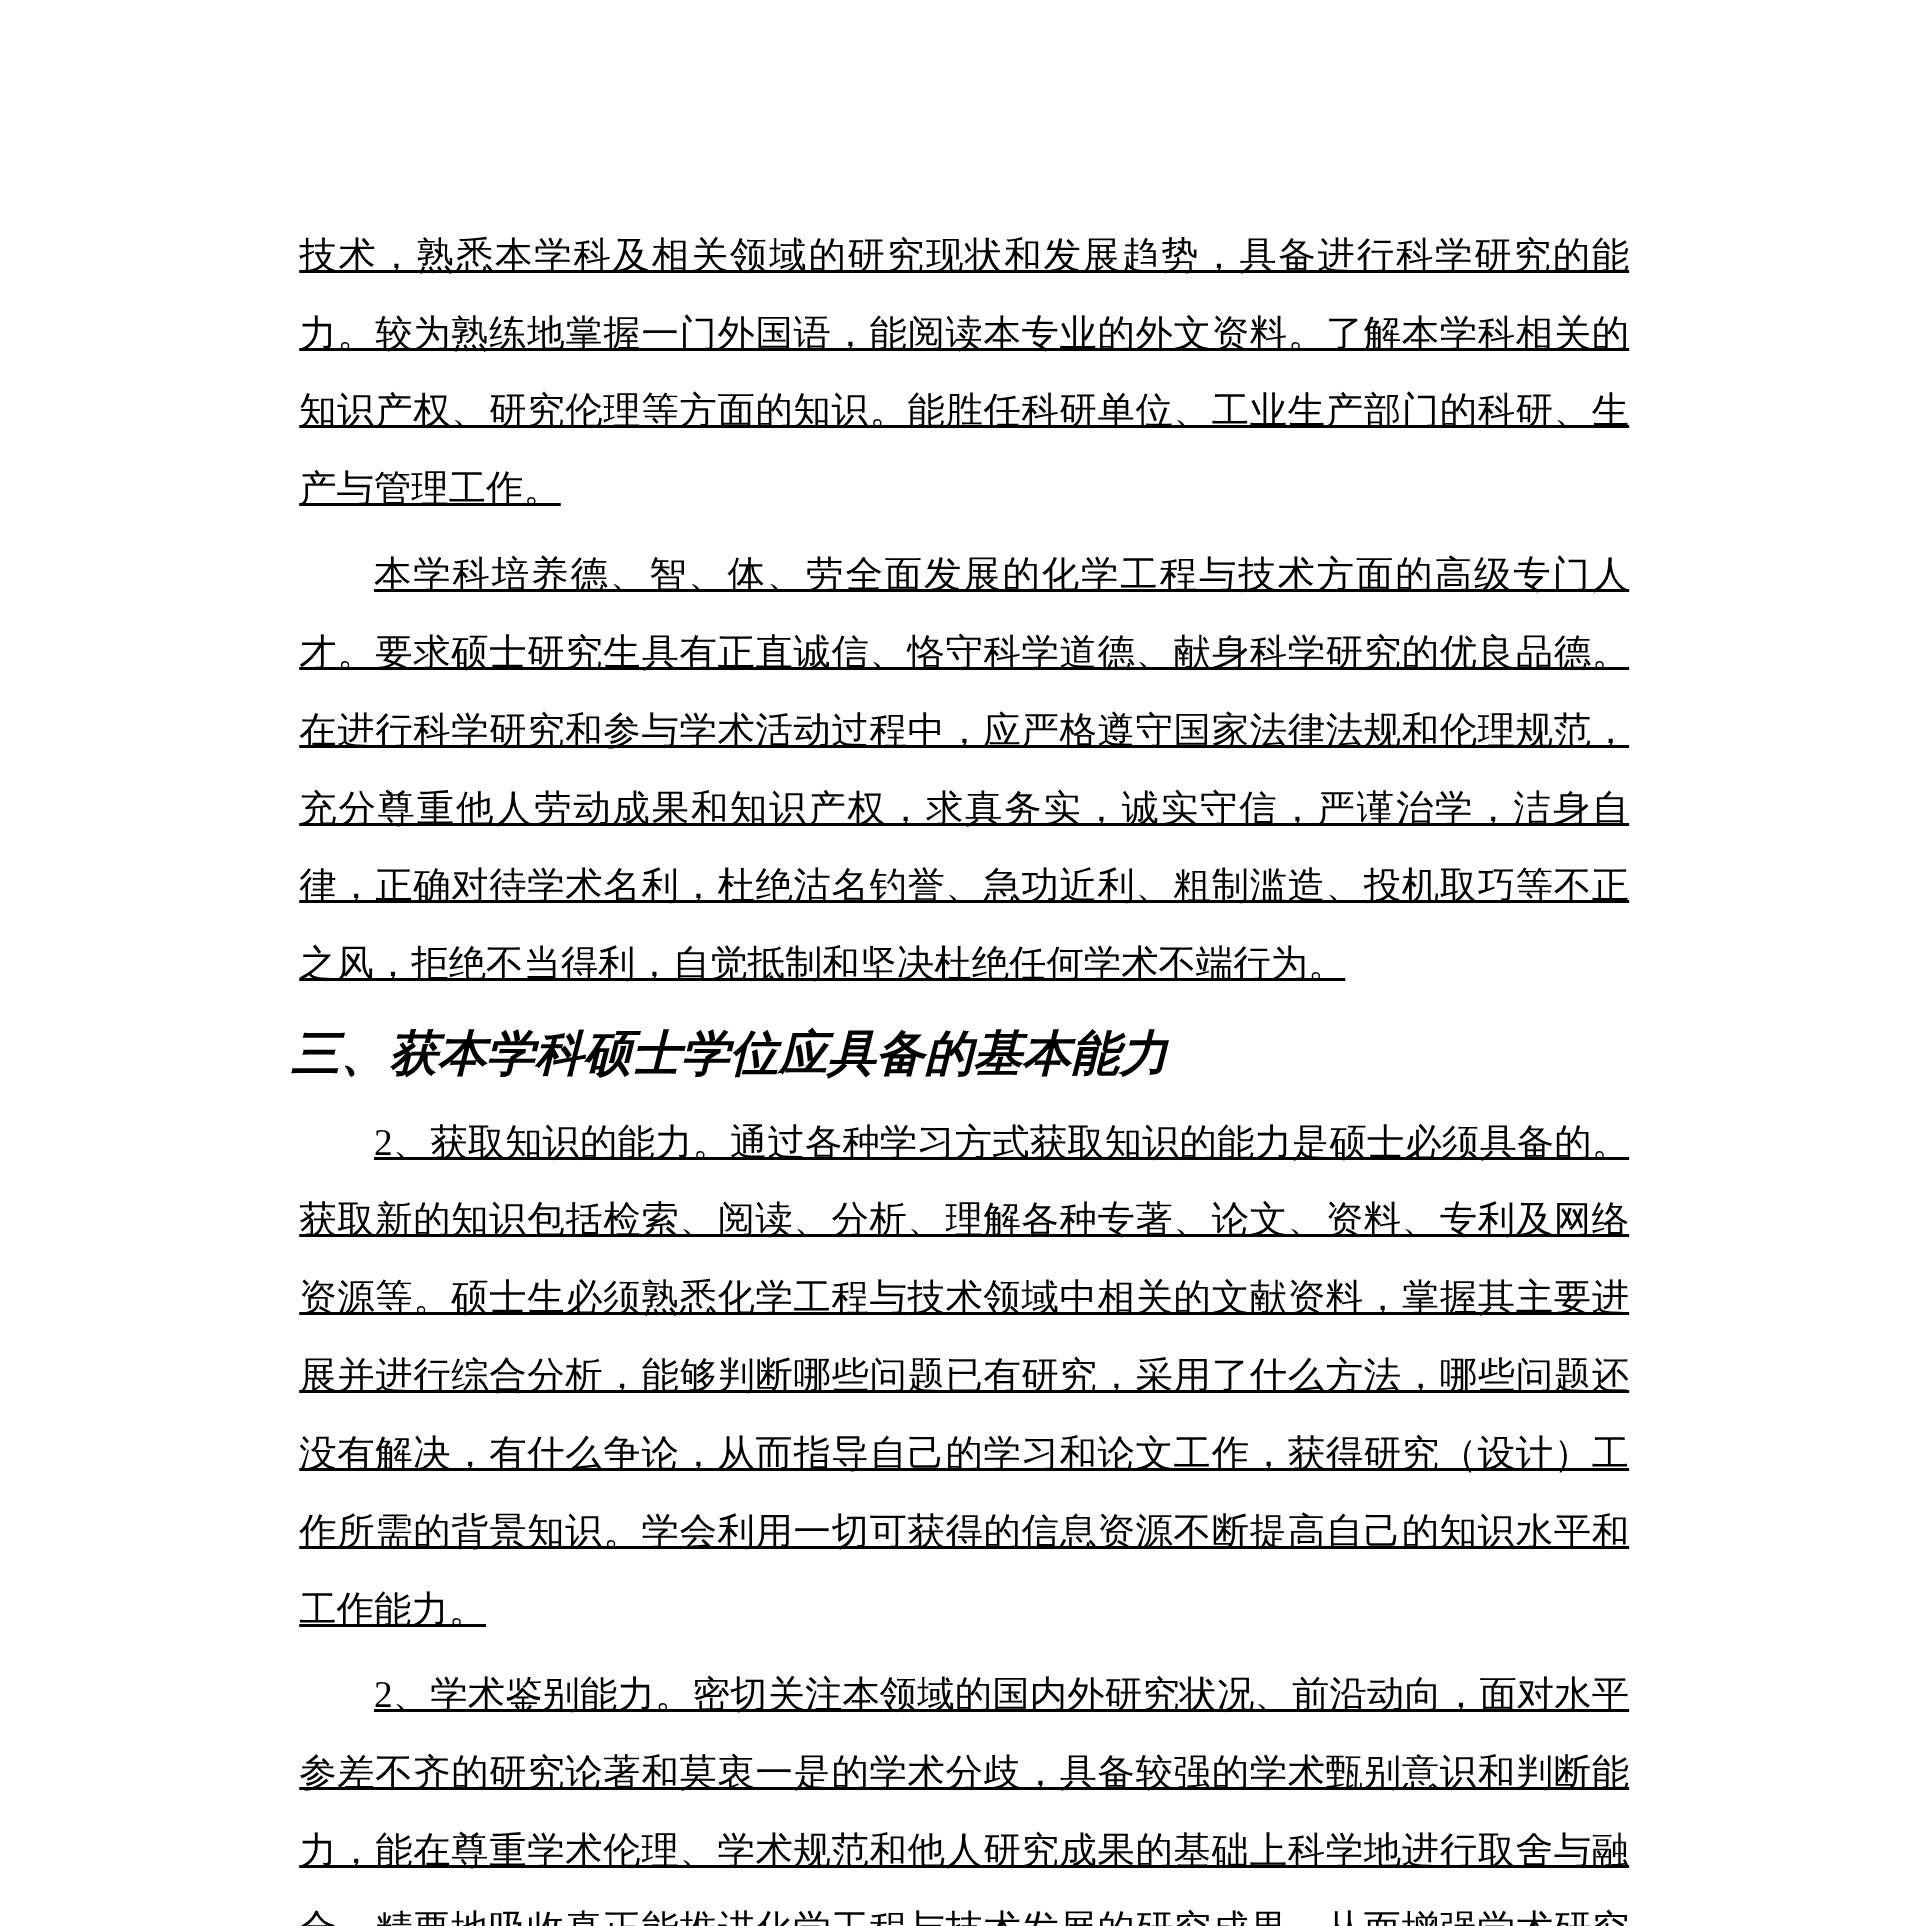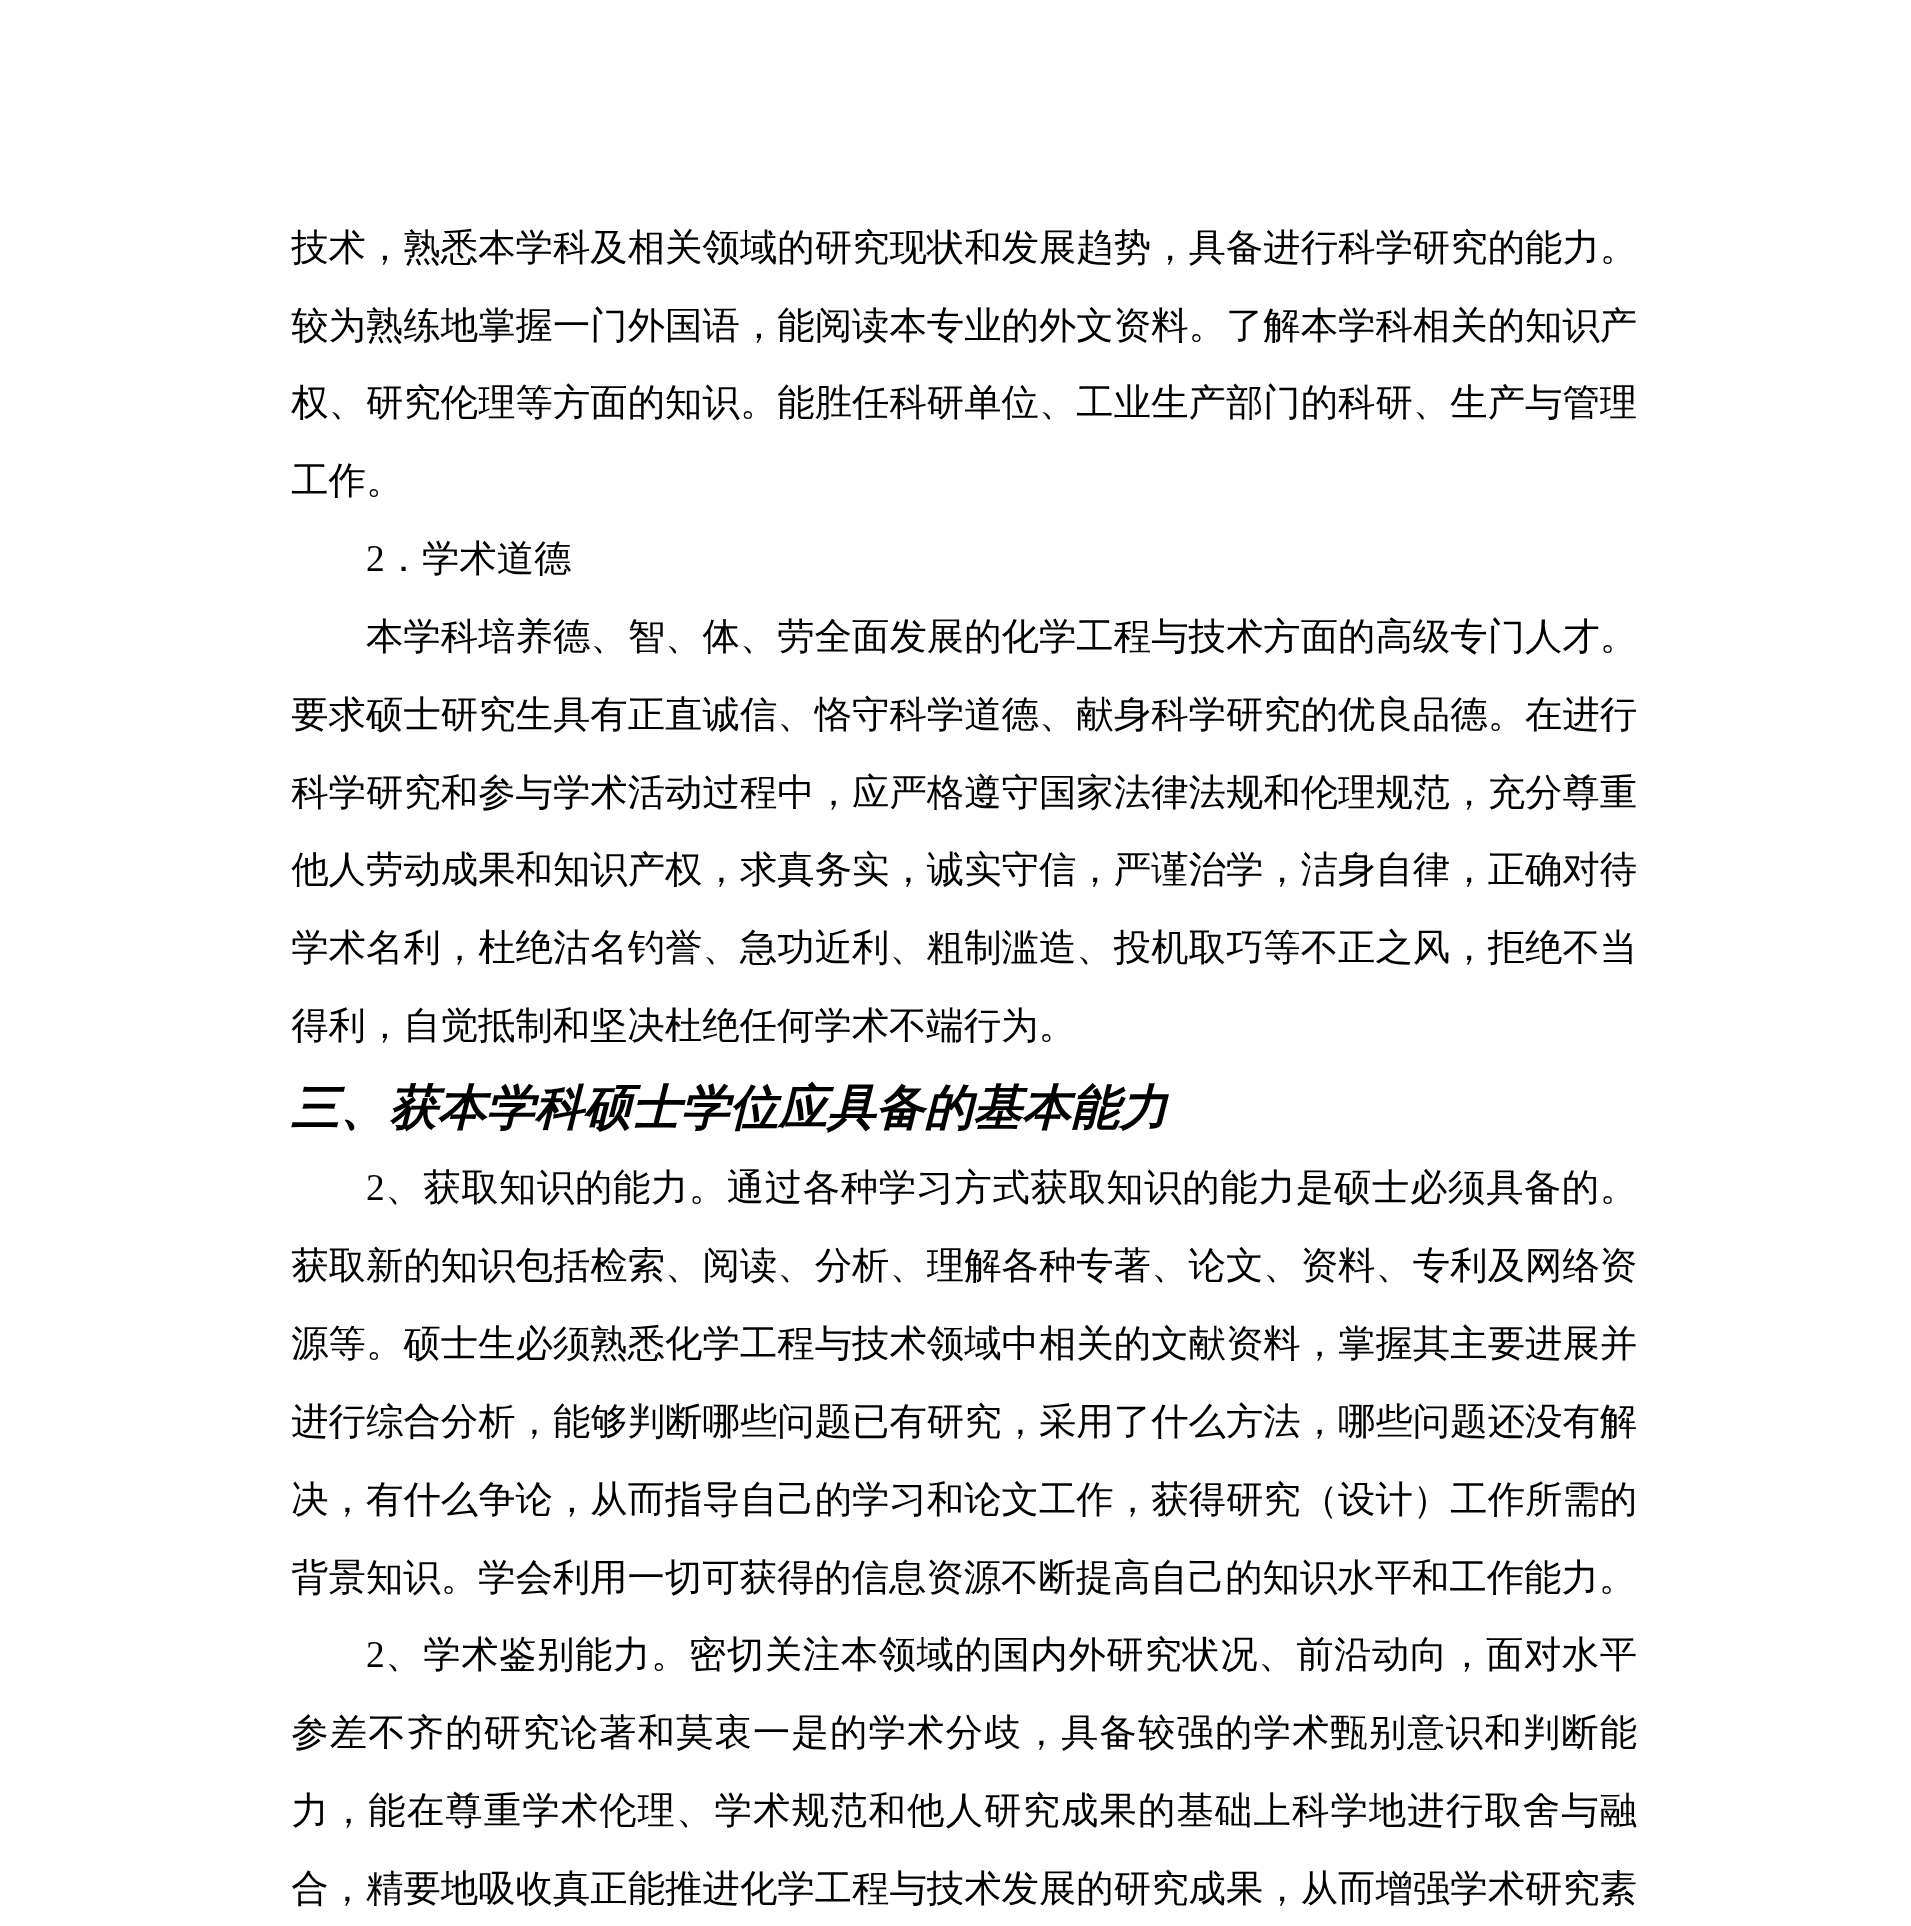--- a/index.html
+++ b/index.html
@@ -14,22 +14,23 @@
     background: #ffffff;
     color: #000000;
     padding: 10.93vw 14.33vw 0 15.24vw;
     font-family: "Liberation Serif", "DejaVu Serif", serif;
     font-size: 1.955vw;
     line-height: 4.072vw;
     text-align: justify;
     overflow: hidden;
   }
   .page p {
-    margin: 0;
+    margin: 8px;
     word-break: break-all;
+    text-decoration: underline;
   }
   .indent {
     text-indent: 2em;
   }
   .heading {
     font-family: "Liberation Sans", "DejaVu Sans", sans-serif;
     font-weight: bold;
     font-size: 2.55vw;
     line-height: 4.43vw;
     margin: 0;
@@ -39,21 +40,20 @@
     font-style: italic;
   }
 </style>
 </head>
 <body>
 
 <div class="page">
 
   <p class="body-par">技术，熟悉本学科及相关领域的研究现状和发展趋势，具备进行科学研究的能力。较为熟练地掌握一门外国语，能阅读本专业的外文资料。了解本学科相关的知识产权、研究伦理等方面的知识。能胜任科研单位、工业生产部门的科研、生产与管理工作。</p>
 
-  <p class="body-par indent">2．学术道德</p>
 
   <p class="body-par indent">本学科培养德、智、体、劳全面发展的化学工程与技术方面的高级专门人才。要求硕士研究生具有正直诚信、恪守科学道德、献身科学研究的优良品德。在进行科学研究和参与学术活动过程中，应严格遵守国家法律法规和伦理规范，充分尊重他人劳动成果和知识产权，求真务实，诚实守信，严谨治学，洁身自律，正确对待学术名利，杜绝沽名钓誉、急功近利、粗制滥造、投机取巧等不正之风，拒绝不当得利，自觉抵制和坚决杜绝任何学术不端行为。</p>
 
   <h2 class="heading">三、获本学科硕士学位应具备的基本能力</h2>
 
   <p class="body-par indent">2、获取知识的能力。通过各种学习方式获取知识的能力是硕士必须具备的。获取新的知识包括检索、阅读、分析、理解各种专著、论文、资料、专利及网络资源等。硕士生必须熟悉化学工程与技术领域中相关的文献资料，掌握其主要进展并进行综合分析，能够判断哪些问题已有研究，采用了什么方法，哪些问题还没有解决，有什么争论，从而指导自己的学习和论文工作，获得研究（设计）工作所需的背景知识。学会利用一切可获得的信息资源不断提高自己的知识水平和工作能力。</p>
 
   <p class="body-par indent">2、学术鉴别能力。密切关注本领域的国内外研究状况、前沿动向，面对水平参差不齐的研究论著和莫衷一是的学术分歧，具备较强的学术甄别意识和判断能力，能在尊重学术伦理、学术规范和他人研究成果的基础上科学地进行取舍与融合，精要地吸收真正能推进化学工程与技术发展的研究成果，从而增强学术研究素养，扩大研究视野，开展具备真正学术价值的科学研究工作。</p>
 
 </div>

